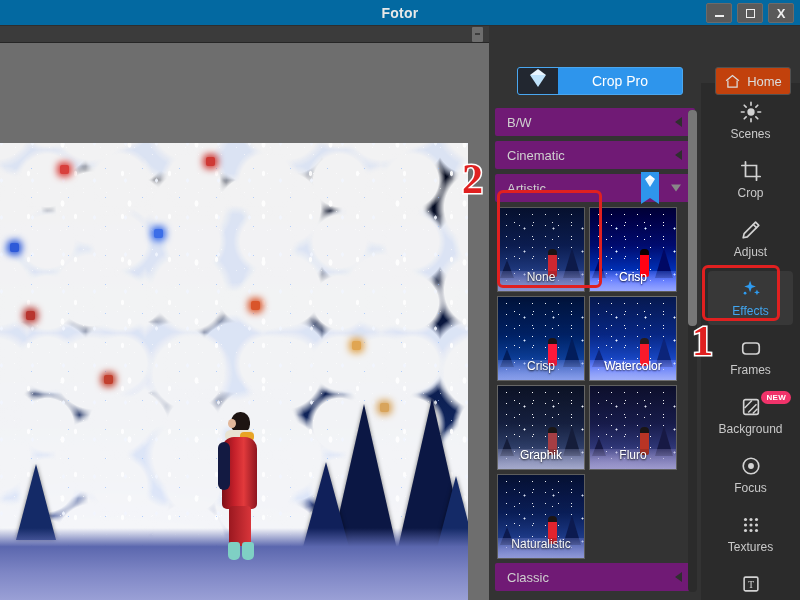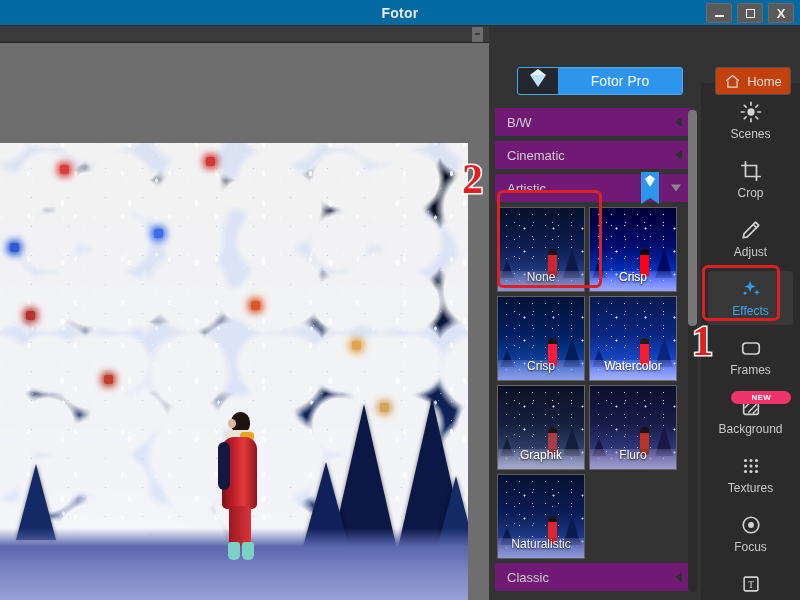--- a/index.html
+++ b/index.html
@@ -270,21 +270,21 @@
     display: flex; flex-direction: column; align-items: center; justify-content: center;
     gap: 4px;
   }
   .rail-item .rail-label { color: #c9c9c9; font-size: 12px; }
   .rail-item.active { background: #383838; }
   .rail-item.active .rail-label { color: #41a6f0; }
   .rail-icon { width: 22px; height: 22px; display: block; }
   .badge-new {
     position: absolute; right: 2px; top: 2px;
     background: #f0336a; color: #fff; font-size: 8px; font-weight: bold;
-    padding: 2px 20px; border-radius: 8px; letter-spacing: .3px;
+    padding: 2px 5px; border-radius: 8px; letter-spacing: .3px;
   }
 
   
   .anno-num {
     position: absolute; font-size: 42px; font-weight: bold;
     color: #e02020; -webkit-text-stroke: 3px #ffffff;
     paint-order: stroke fill;
     font-family: "Liberation Serif", serif;
     line-height: 1;
   }
@@ -355,21 +355,21 @@
       </div>
     </div>
   </div>
 
   <div class="effects-panel">
     <div class="panel-top">
       <div class="pro-btn">
         <div class="pro-btn-icon">
             <i class="diamond"></i>
           </div>
-        <div class="pro-btn-label">Fotor Pro</div>
+        <div class="pro-btn-label">Crop Pro</div>
       </div>
     </div>
 
     <div class="cat-list">
 
       <div class="cat-row">
         <span class="cat-label">B/W</span>
         <span class="cat-arrow arrow-left"></span>
       </div>
 
@@ -509,46 +509,46 @@
         <span class="rail-label">Frames</span>
       </div>
 
       <div class="rail-item">
         <span class="badge-new">NEW</span>
         <svg class="rail-icon" viewBox="0 0 24 24">
           <rect x="4" y="4" width="16" height="16" rx="2" fill="none" stroke="#d2d2d2" stroke-width="1.8"></rect>
           <path d="M5 13L13 5M9 18L18 9M14 19L19 14" stroke="#d2d2d2" stroke-width="1.6"></path>
         </svg>
         <span class="rail-label">Background</span>
+      </div>
+
+      <div class="rail-item">
+        <svg class="rail-icon" viewBox="0 0 24 24" fill="none" stroke="#d2d2d2" stroke-width="1.8">
+          <circle cx="12" cy="12" r="8.5"></circle>
+            <circle cx="12" cy="12" r="3.2" fill="#d2d2d2" stroke="none"></circle>
+        </svg>
+        <span class="rail-label">Focus</span>
       </div>
 
       <div class="rail-item">
         <svg class="rail-icon" viewBox="0 0 24 24" fill="#d2d2d2">
           <circle cx="6" cy="6" r="1.7"></circle>
             <circle cx="12" cy="6" r="1.7"></circle>
             <circle cx="18" cy="6" r="1.7"></circle>
           <circle cx="6" cy="12" r="1.7"></circle>
             <circle cx="12" cy="12" r="1.7"></circle>
             <circle cx="18" cy="12" r="1.7"></circle>
           <circle cx="6" cy="18" r="1.7"></circle>
             <circle cx="12" cy="18" r="1.7"></circle>
             <circle cx="18" cy="18" r="1.7"></circle>
         </svg>
         <span class="rail-label">Textures</span>
       </div>
 
       <div class="rail-item">
-        <svg class="rail-icon" viewBox="0 0 24 24" fill="none" stroke="#d2d2d2" stroke-width="1.8">
-          <circle cx="12" cy="12" r="8.5"></circle>
-            <circle cx="12" cy="12" r="3.2" fill="#d2d2d2" stroke="none"></circle>
-        </svg>
-        <span class="rail-label">Focus</span>
-      </div>
-
-      <div class="rail-item">
         <svg class="rail-icon" viewBox="0 0 24 24">
           <rect x="4.5" y="4.5" width="15" height="15" rx="1.5" fill="none" stroke="#d2d2d2" stroke-width="1.7"></rect>
           <text x="12" y="16.5" font-size="11" font-family="Liberation Serif, serif" fill="#d2d2d2" text-anchor="middle">T</text>
         </svg>
         <span class="rail-label">Text</span>
       </div>
     </div>
   </div>
 
   <div class="anno-box" style="left:702px; top:265px; width:78px; height:56px;"></div>

